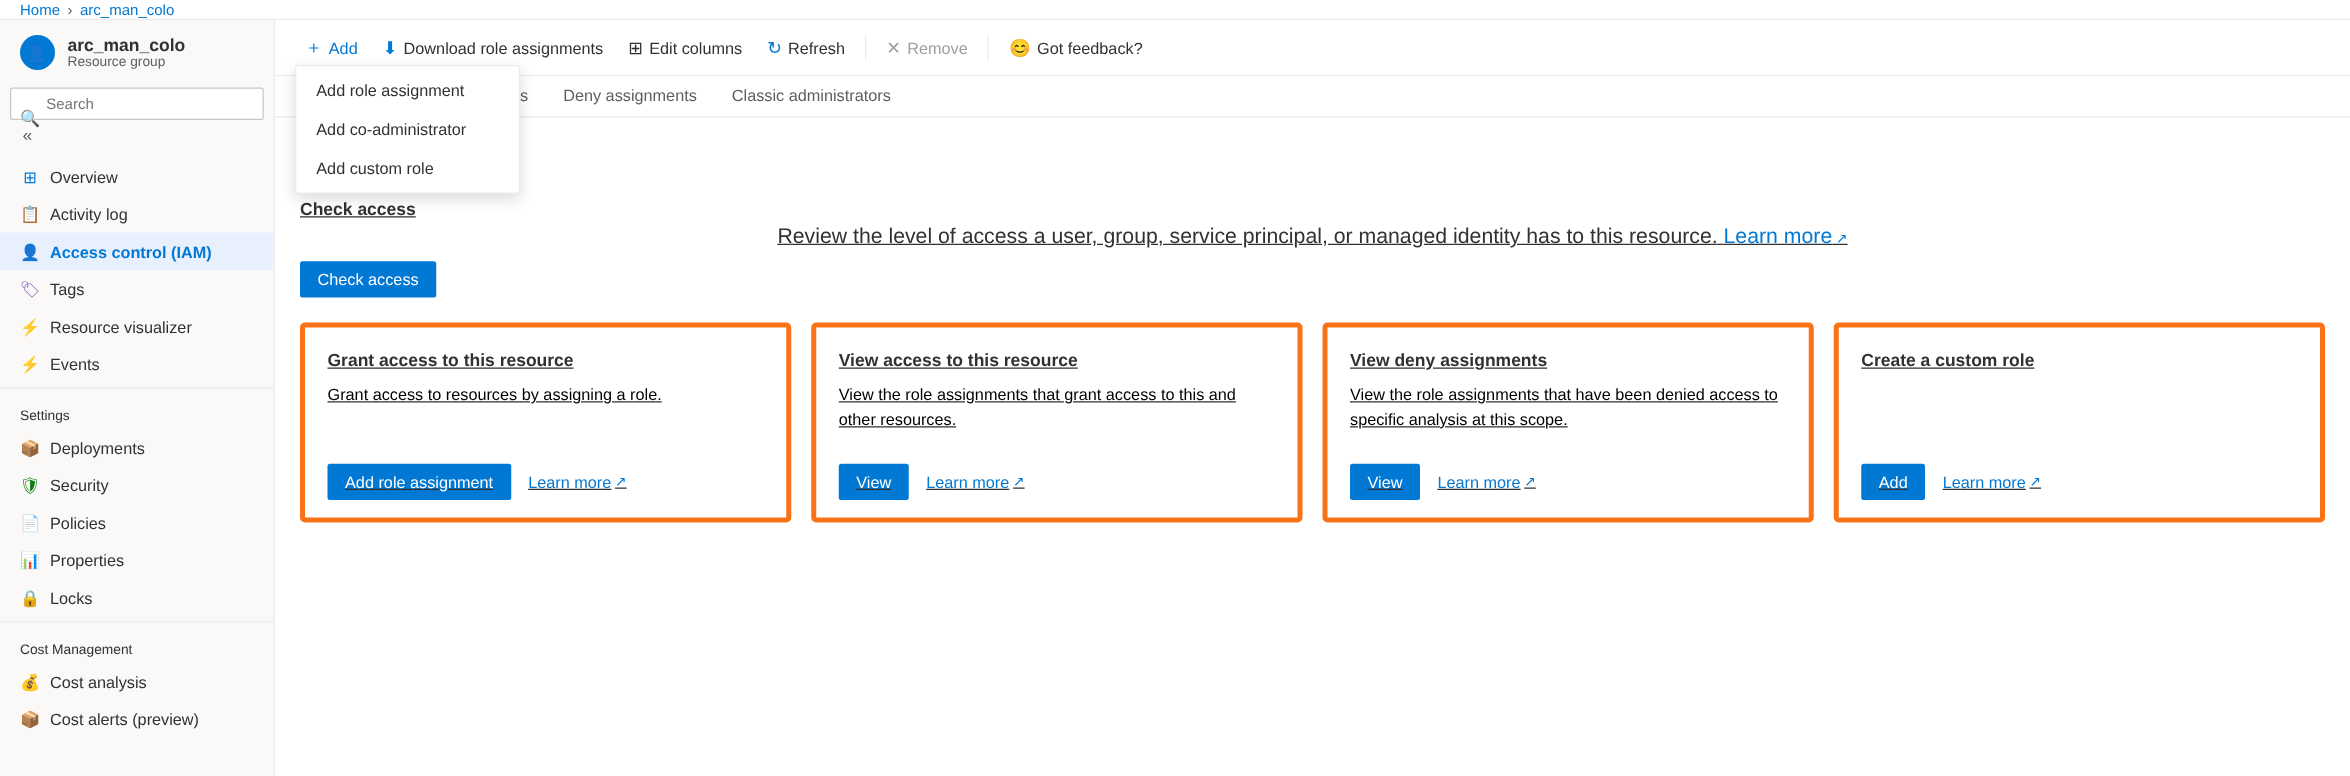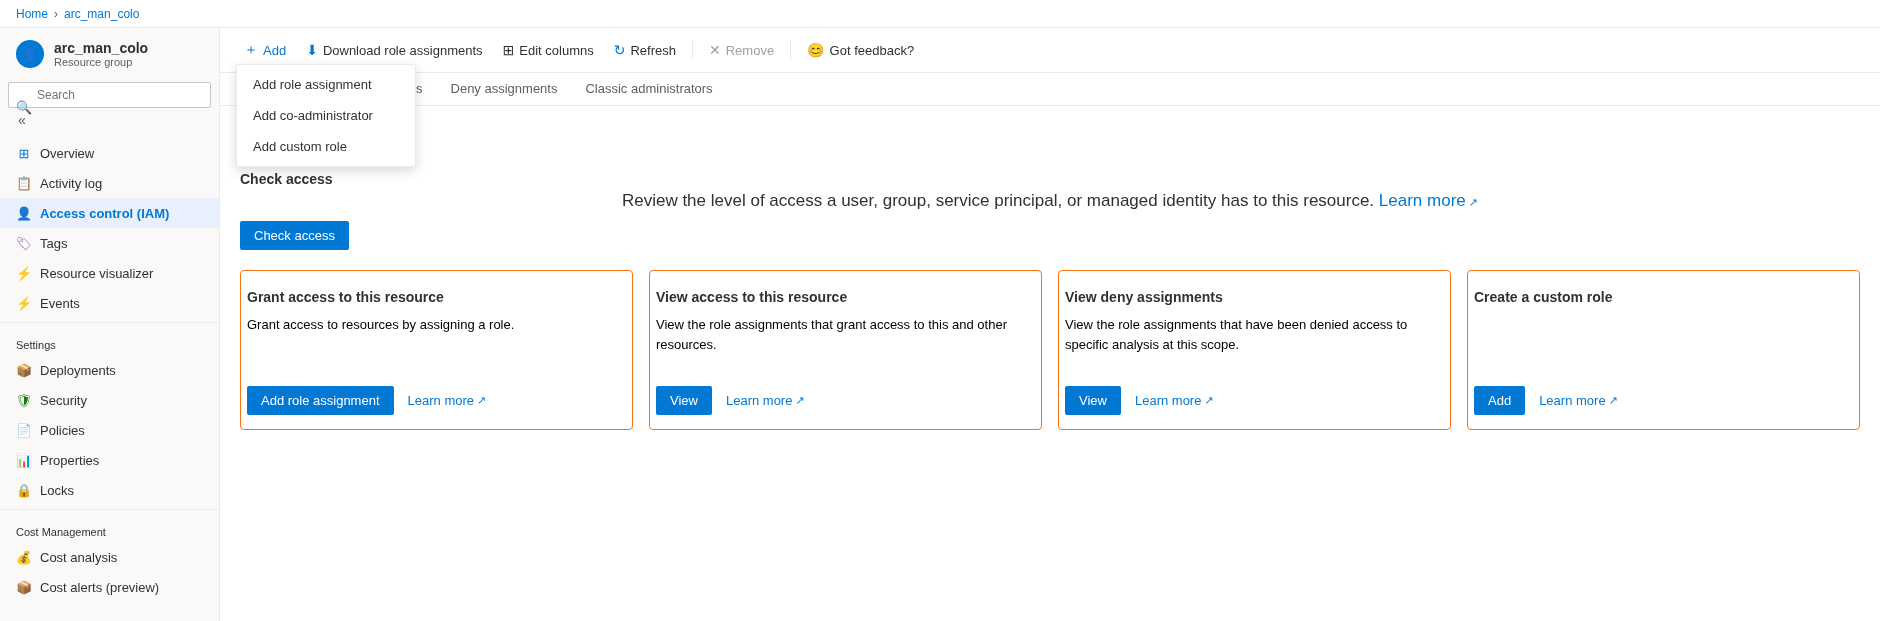--- a/index.html
+++ b/index.html
@@ -1,20 +1,20 @@
 <!DOCTYPE html>
 <html><head>
   <meta charset="utf-8">
   <style>
     * { box-sizing: border-box; margin: 0; padding: 0; }
     body { font-family: 'Segoe UI', Arial, sans-serif; font-size: 13px; color: #323130; background: #fff; overflow: hidden; }
 
     
     .app { display: flex; flex-direction: column; height: 621px; width: 1880px; }
-    .breadcrumb-bar { height: 28px; display: flex; align-items: center; padding: 0 16px; background: #fff; border-bottom: 1px solid #edebe9; }
+    .breadcrumb-bar { height: 16px; display: flex; align-items: center; padding: 0 16px; background: #fff; border-bottom: 1px solid #edebe9; }
     .main-area { display: flex; flex: 1; overflow: hidden; }
 
     
     .breadcrumb { display: flex; align-items: center; gap: 6px; font-size: 12px; color: #0078d4; }
     .breadcrumb span { color: #605e5c; }
     .breadcrumb a { color: #0078d4; text-decoration: none; cursor: pointer; }
 
     
     .sidebar { width: 220px; background: #faf9f8; border-right: 1px solid #edebe9; display: flex; flex-direction: column; overflow-y: auto; flex-shrink: 0; }
     .sidebar-header { padding: 12px 16px 8px; display: flex; align-items: center; gap: 10px; }
@@ -53,36 +53,36 @@
     .dropdown-container { position: relative; }
     .dropdown-menu { position: absolute; top: 100%; left: 0; background: #fff; border: 1px solid #edebe9; box-shadow: 0 4px 12px rgba(0,0,0,0.15); z-index: 100; min-width: 180px; padding: 4px 0; border-radius: 2px; }
     .dropdown-item { padding: 8px 16px; cursor: pointer; font-size: 13px; color: #323130; white-space: nowrap; }
 
     
     .tabs { display: flex; align-items: center; gap: 0; padding: 0 16px; border-bottom: 1px solid #edebe9; flex-shrink: 0; }
     .tab { padding: 8px 14px; cursor: pointer; font-size: 13px; color: #605e5c; border-bottom: 2px solid transparent; margin-bottom: -1px; }
     .tab.active { color: #0078d4; border-bottom: 2px solid #0078d4; font-weight: 600; }
 
     
-    .page-body { flex: 1; overflow-y: auto; padding: 16px 20px; }
+    .page-body { flex: 1; overflow-y: auto; padding: 16px 20px; text-decoration: underline; }
 
     
     .section-block { margin-bottom: 20px; }
 
     
     .check-access-title { font-size: 14px; font-weight: 600; color: #323130; margin-bottom: 4px; }
     .check-access-desc { font-size: 17px; color: #323130; margin-bottom: 10px; text-align: center; }
     .check-access-desc a { color: #0078d4; text-decoration: none; }
 
     
     .btn-primary { background: #0078d4; color: #fff; border: none; padding: 7px 14px; cursor: pointer; font-size: 13px; border-radius: 2px; }
 
     
     .cards-grid { display: grid; grid-template-columns: repeat(4, 1fr); gap: 16px; margin-top: 16px; }
-    .card { border: 1px solid #f97316; border-radius: 4px; padding: 18px 6px 14px; display: flex; flex-direction: column; gap: 10px; min-height: 160px; }
+    .card { border: 4px solid #f97316; border-radius: 4px; padding: 18px 18px 14px; display: flex; flex-direction: column; gap: 10px; min-height: 160px; }
     .card-title { font-size: 14px; font-weight: 600; color: #323130; }
     .card-desc { font-size: 13px; color: #000000; flex: 1; line-height: 1.5; }
     .card-actions { display: flex; align-items: center; gap: 14px; margin-top: auto; }
     .card-learn-link { color: #0078d4; font-size: 13px; text-decoration: none; display: flex; align-items: center; gap: 3px; }
 
     
     .icon-blue { color: #0078d4; }
     .icon-green { color: #107c10; }
     .icon-purple { color: #8764b8; }
     .icon-yellow { color: #ffaa44; }

